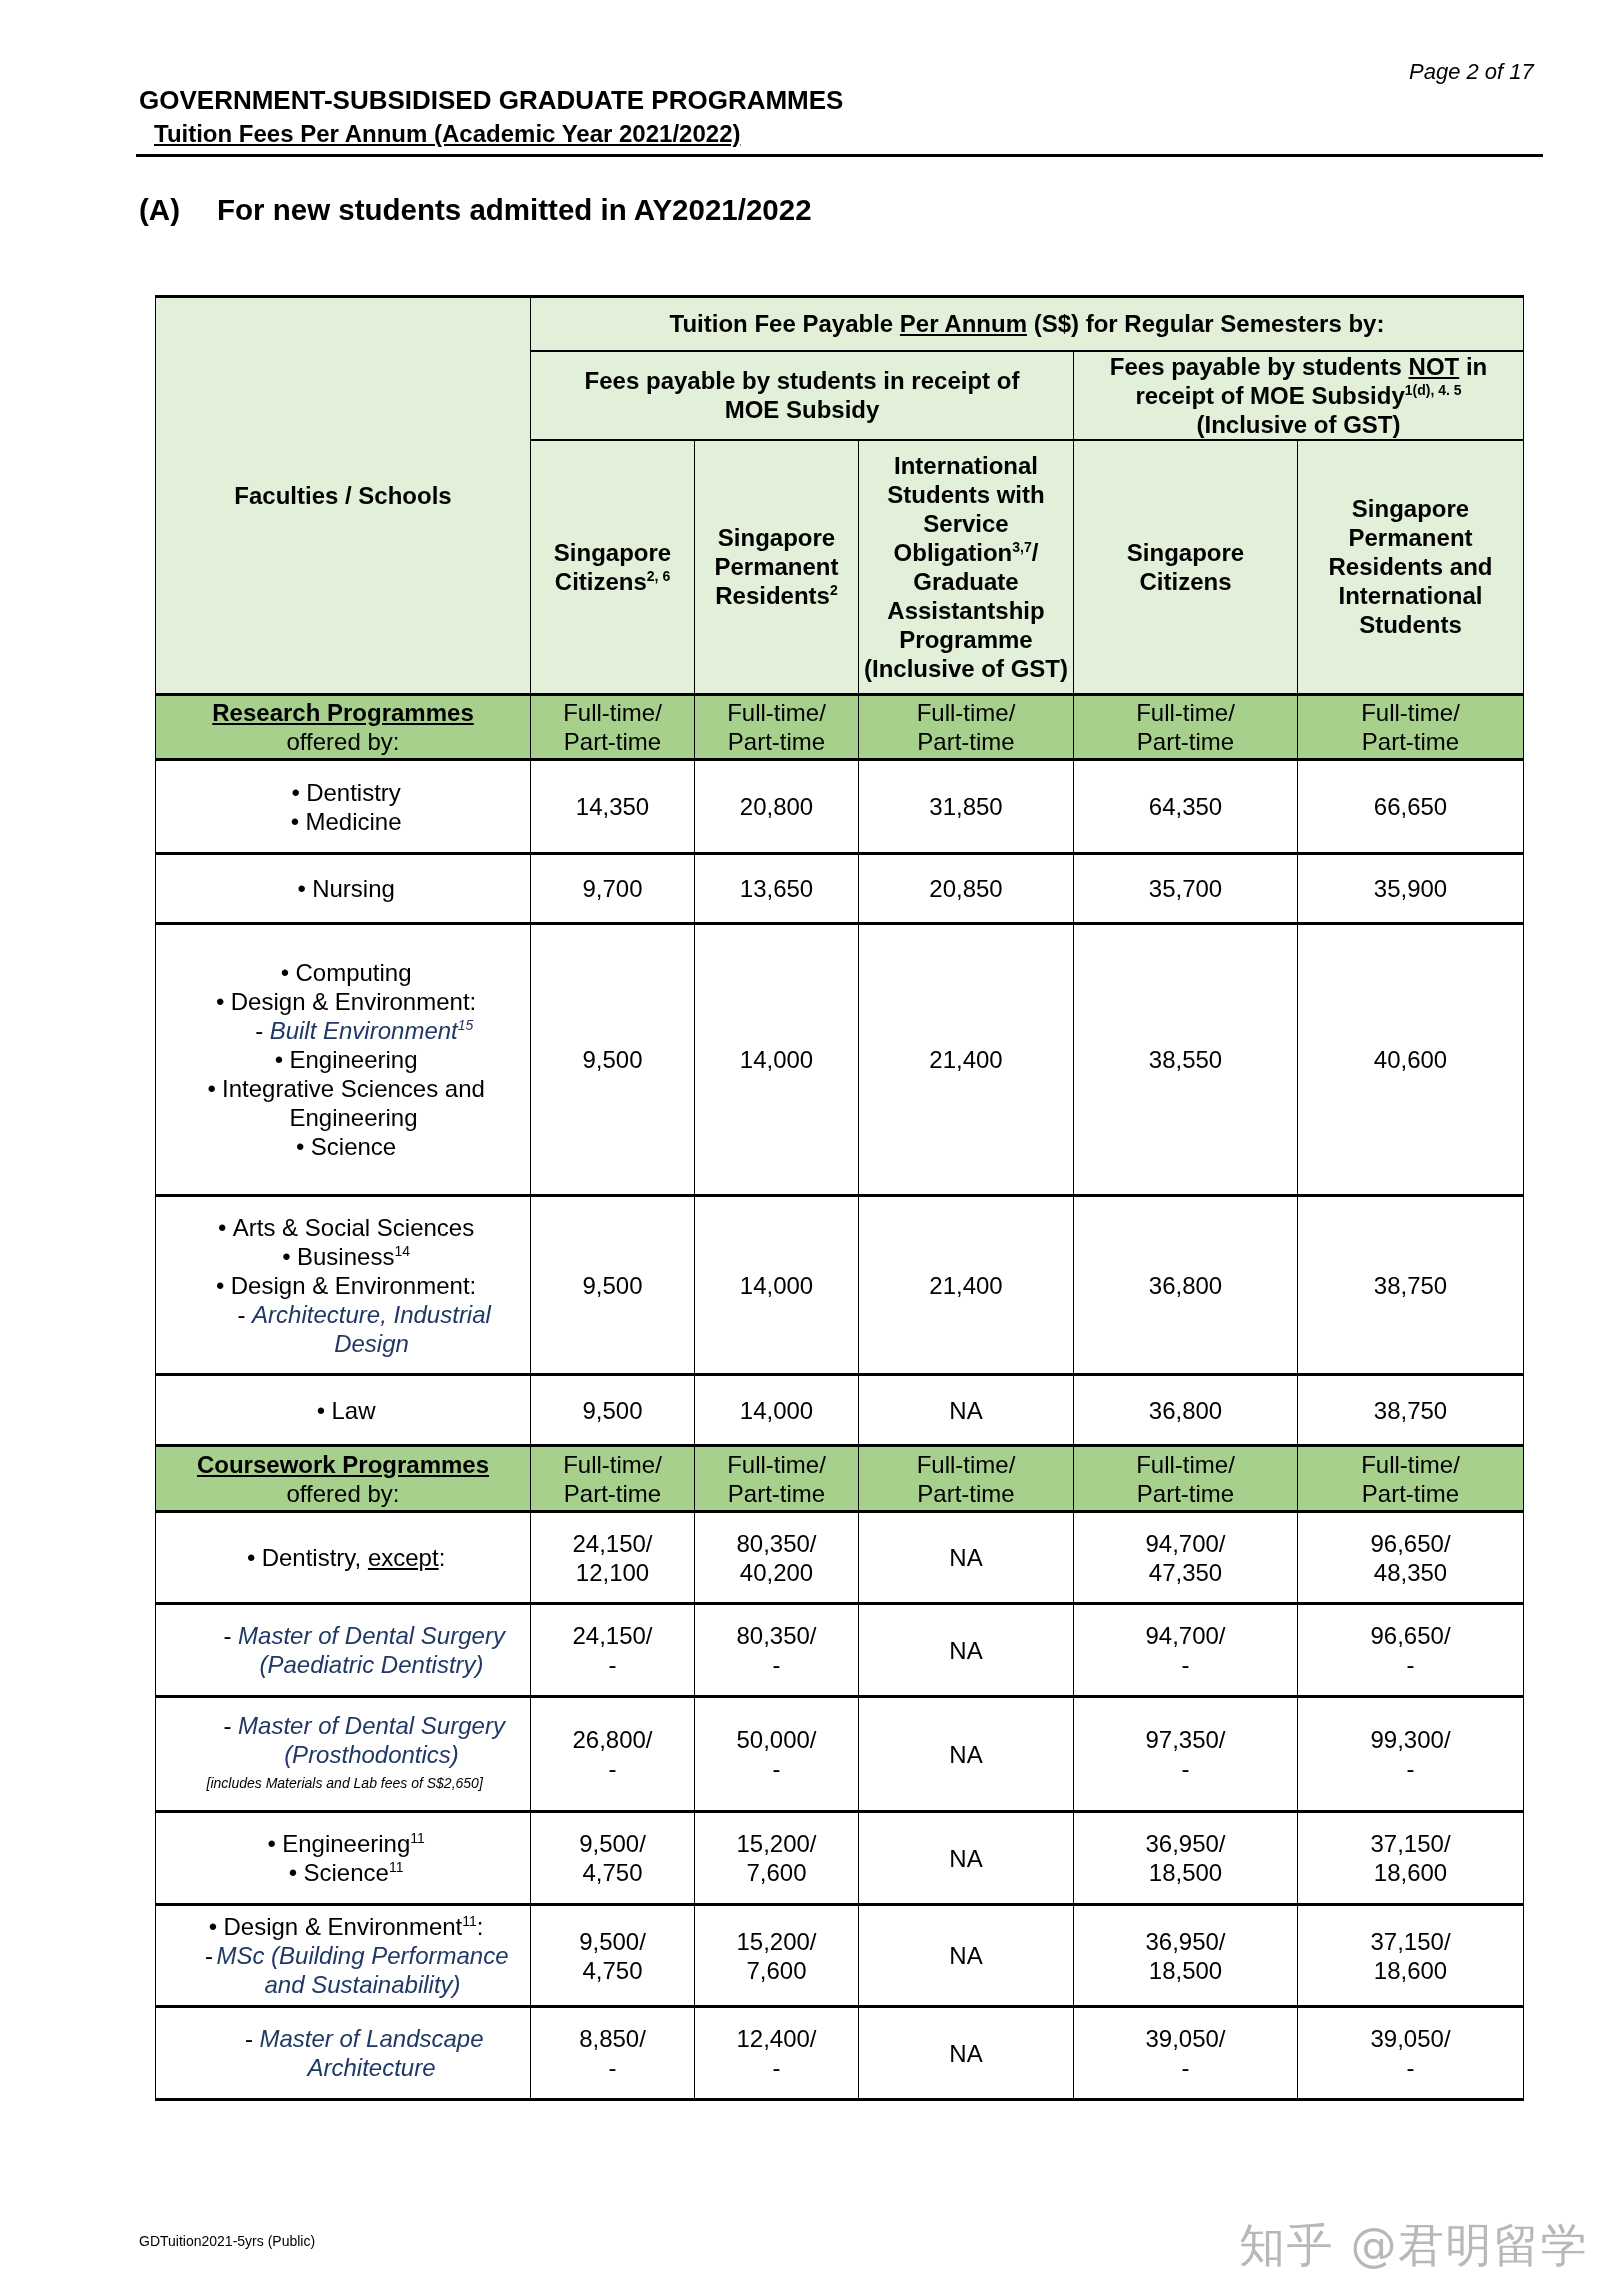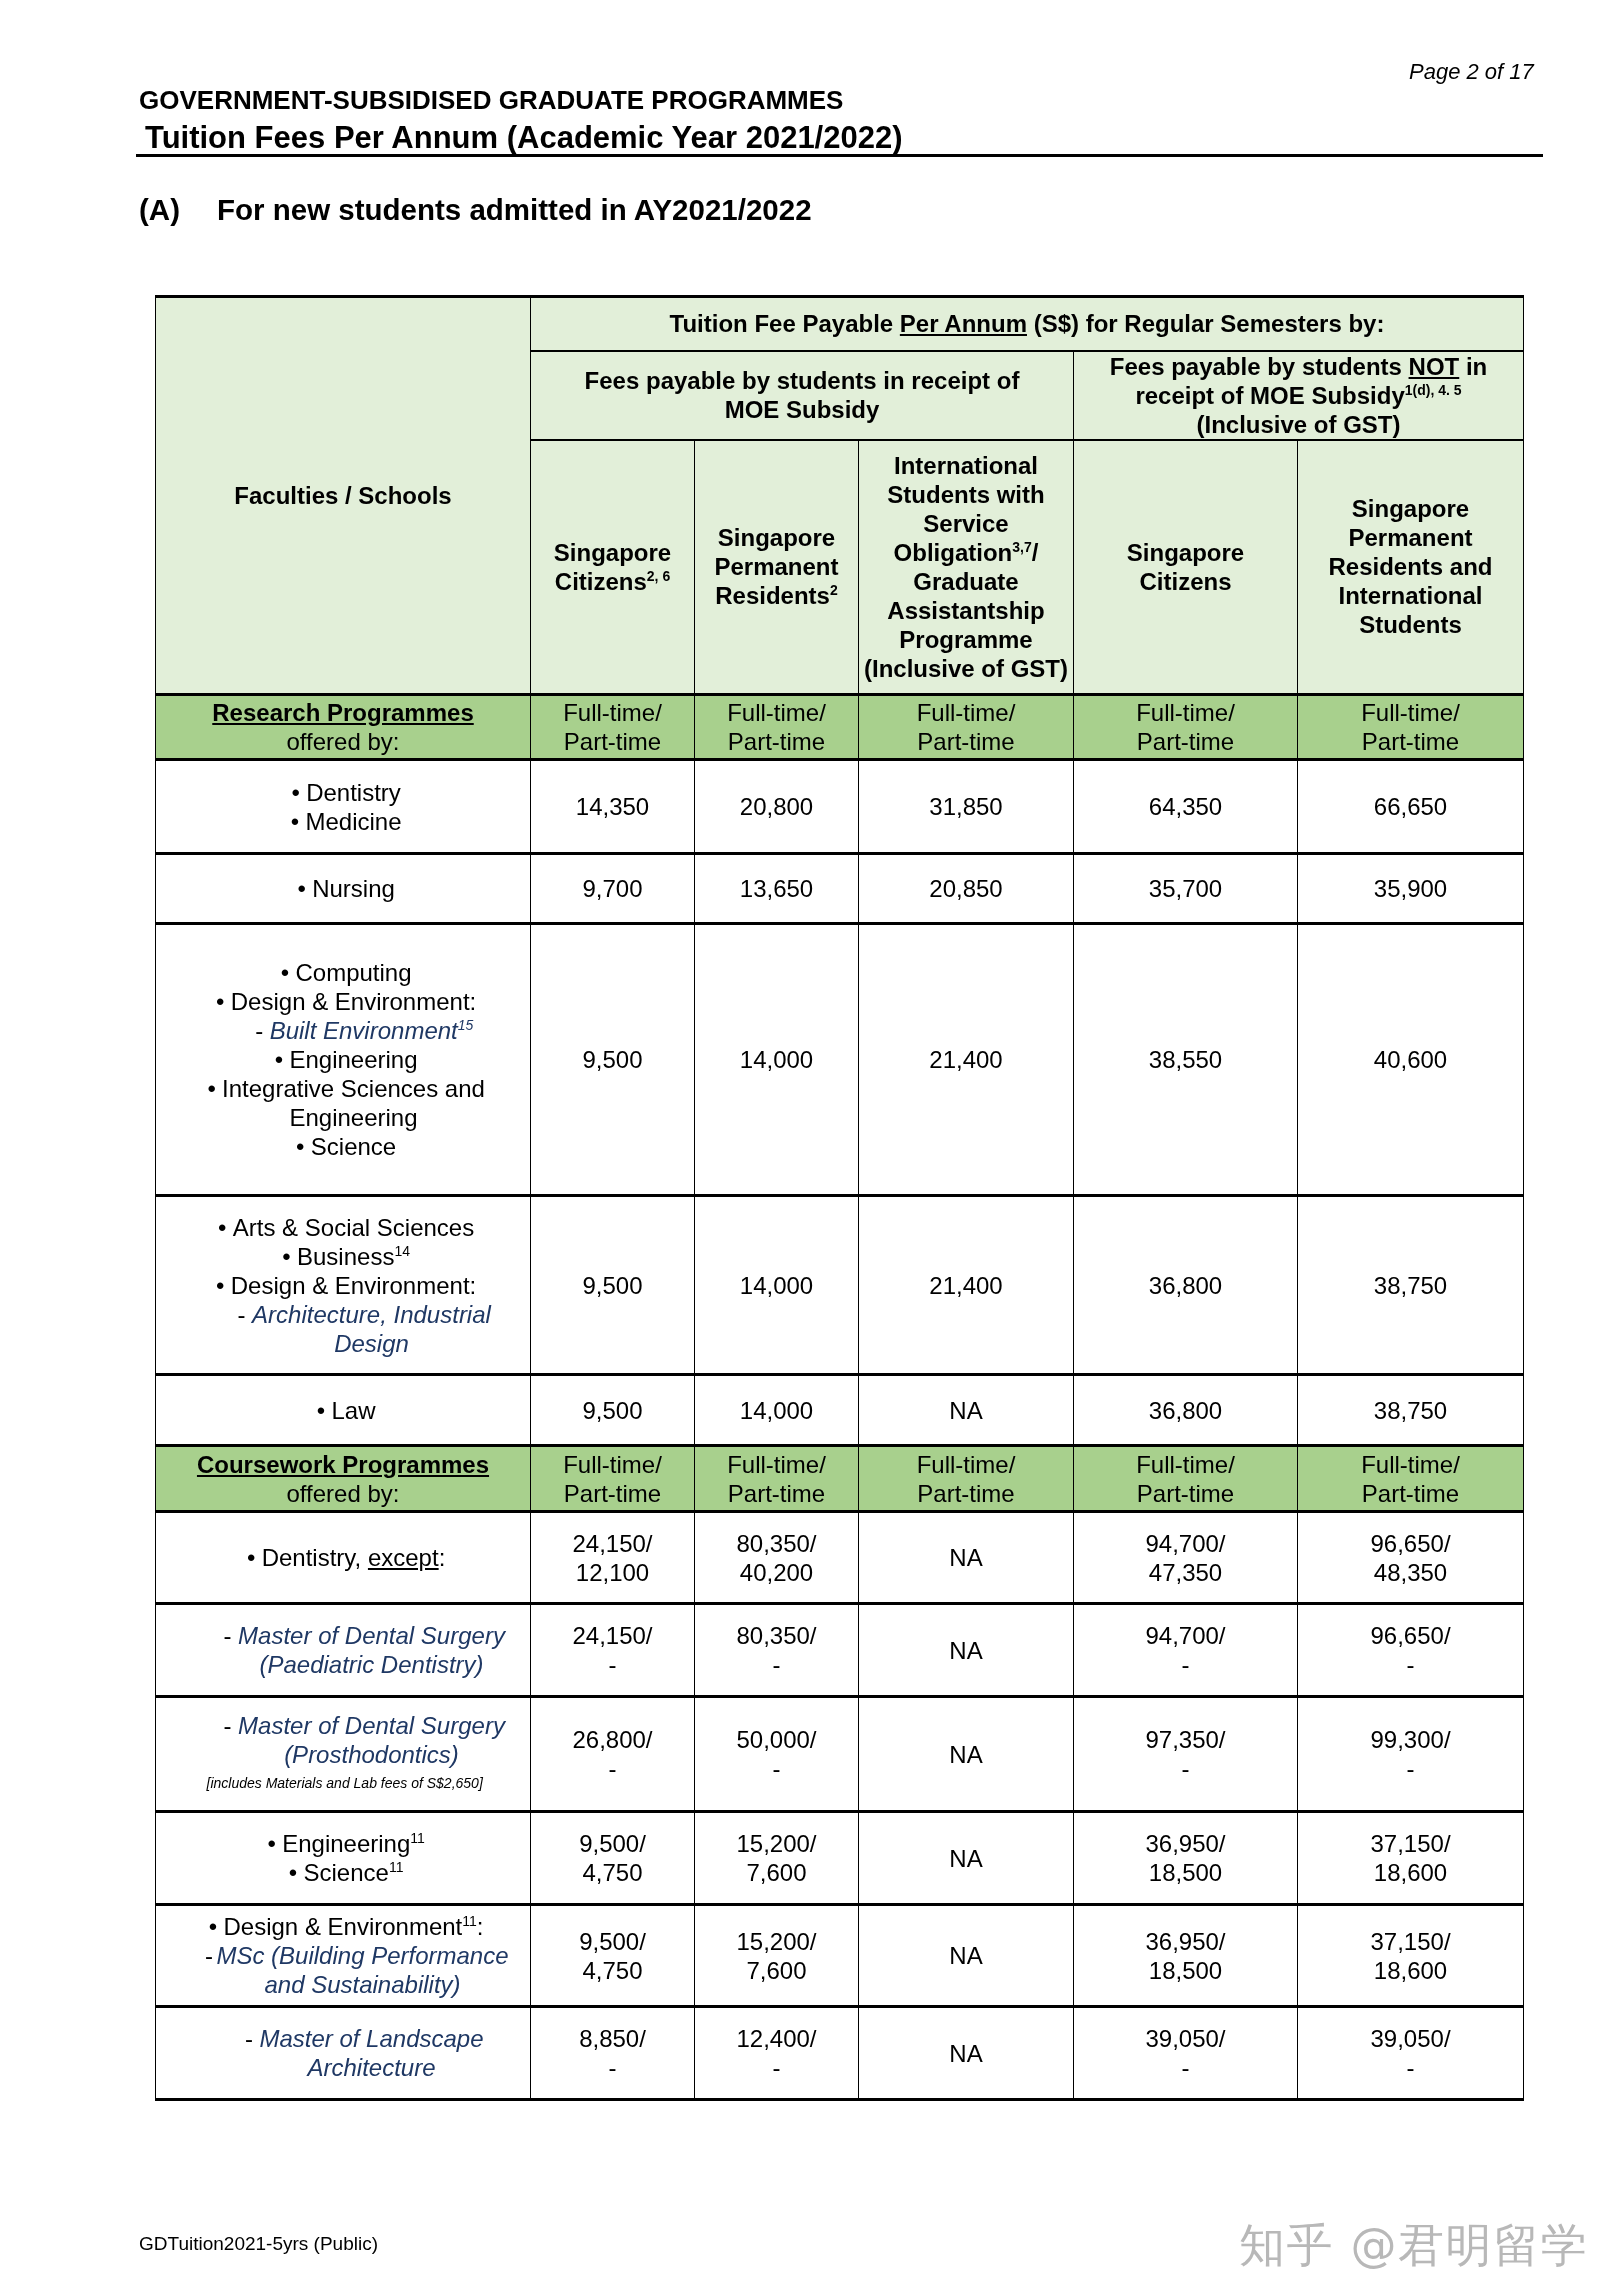--- a/index.html
+++ b/index.html
@@ -1,38 +1,38 @@
 <!DOCTYPE html>
 <html style="font-size:13px"><head>
 <meta charset="utf-8">
 <style>
   html, body { margin:0; padding:0; background:#ffffff; }
   body { width:1624px; height:2295px; position:relative; font-family:"Liberation Sans", sans-serif; color:#000; overflow:hidden; }
   .page-num { position:absolute; left:1409px; top:59px; font-size:22px;font-style:italic; }
   .title1 { position:absolute; left:139px; top:85px; font-size:26px; font-weight:bold; }
-  .title2 { position:absolute; left:145px; top:120px; font-size:31px; font-weight:bold; }
+  .title2 { position:absolute; left:154px; top:120px; font-size:24px; font-weight:bold;text-decoration:underline; }
   .rule { position:absolute; left:136px; top:154px; width:1407px; height:2.5px; background:#000; }
   .section-head { position:absolute; left:139px; top:193px; font-size:29.5px; font-weight:bold; }
   .section-head .lbl { display:inline-block; width:78px; }
   table.fees { position:absolute; left:155px; top:295px; border-collapse:collapse; table-layout:fixed; width:1367px; }
   table.fees td, table.fees th { border:1.6px solid #000; font-size:24px; text-align:center; vertical-align:middle; padding:0 4.9px; line-height:29px; }
   table.fees th { font-weight:bold; background:#e2efd9; }
   table.fees tr.hdr-top { border-top:3.3px solid #000; }
   table.fees .thick-bottom { border-bottom:3.3px solid #000; }
   tr.sec td { background:#a8d08d; }
   td.fac { text-align:left; padding-left:13px; }
   .sec-title { font-weight:bold; text-decoration:underline; }
   .bul { display:block; padding-left:21px; text-indent:-21px; }
   .bul::before { content:"\2022"; display:inline-block; width:21px; text-indent:0; }
   .sub { display:block; padding-left:57px; text-indent:-21px; color:#1f3864; font-style:italic; }
   .sub .dash { display:inline-block; width:21px; text-indent:0; font-style:normal; color:#000; }
   .note { display:block; font-size:14px; font-style:italic; color:#000; padding-left:3.3px; }
   sup { font-size:14px; line-height:0; }
   .u { text-decoration:underline; }
-  .footer { position:absolute; left:139px; top:2233px; font-size:19px; }
+  .footer { position:absolute; left:139px; top:2233px; font-size:14px; }
   .watermark { position:absolute; left:1239px; top:2215px; font-size:46px; color:#b8b8b8; font-family:"DejaVu Sans", sans-serif; letter-spacing:1.6px; }
 </style>
 </head>
 <body>
 
 <div class="page-num">Page 2 of 17</div>
 <div class="title1">GOVERNMENT-SUBSIDISED GRADUATE PROGRAMMES</div>
 <div class="title2">Tuition Fees Per Annum (Academic Year 2021/2022)</div>
 <div class="rule"></div>
 <div class="section-head">

